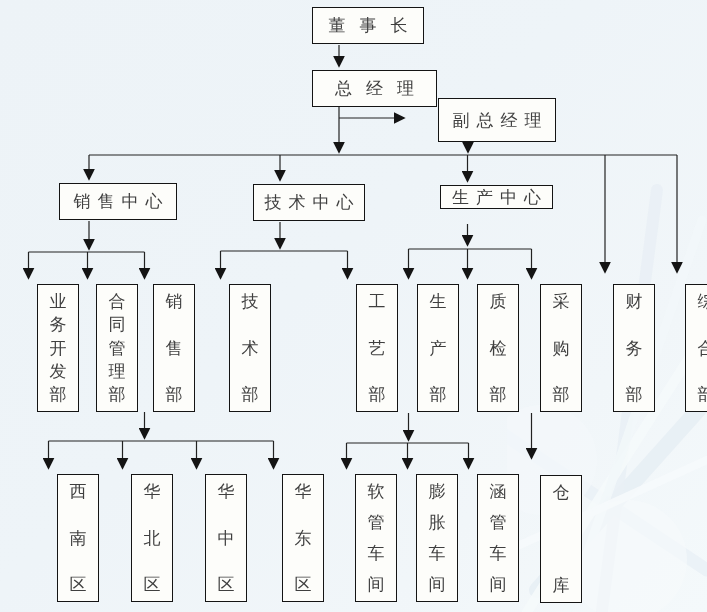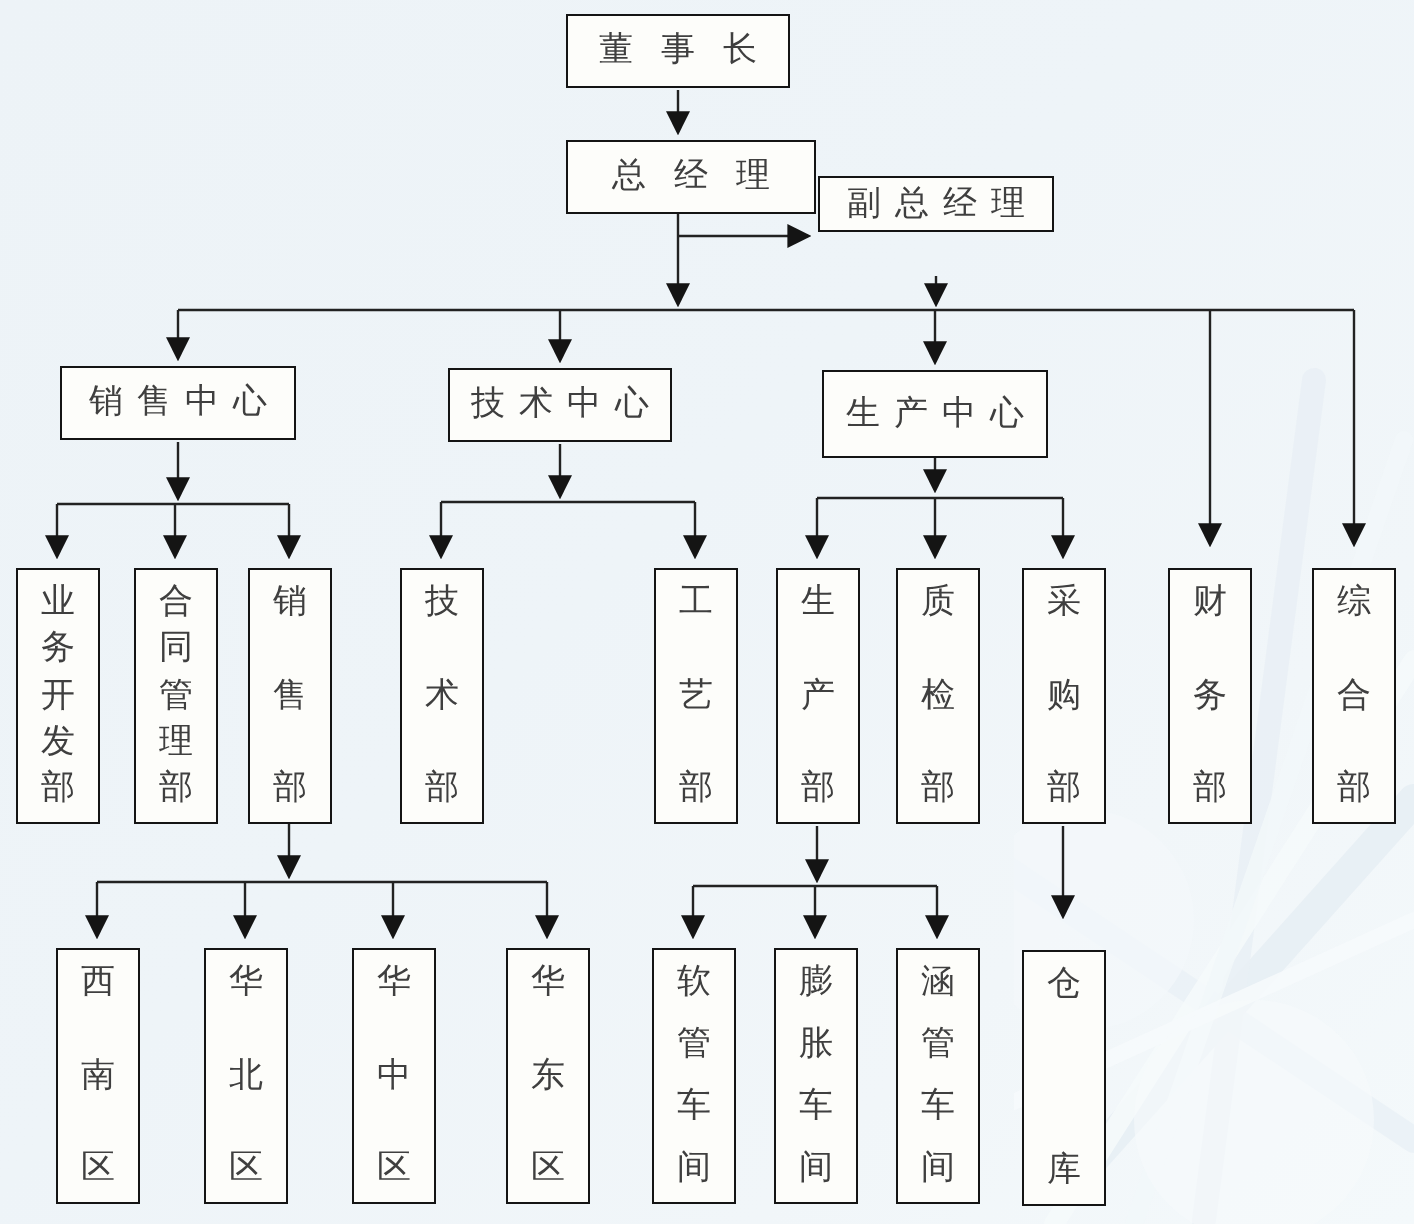--- a/index.html
+++ b/index.html
@@ -14,21 +14,21 @@
   #decor{position:absolute;right:0;top:130px;z-index:0;pointer-events:none;}
   
   #wires{position:absolute;left:0;top:0;z-index:2;pointer-events:none;}
   
   .node{
     position:absolute;z-index:3;
     background:#fdfdfa;
     border:1px solid #141414;
     box-sizing:border-box;
     color:#3f3f3f;
-    display:flex;align-items:center;justify-content:center;
+    display:flex;align-items:center;justify-content:center;margin-left:29px;
   }
   .hbox{font-size:17px;white-space:nowrap;}
   .hbox .hlabel{display:block;line-height:1;}
   .ls3{letter-spacing:14px;padding-left:14px;}
   .ls4{letter-spacing:7px;padding-left:7px;}
   .vbox{width:42px;height:128px;}
   .vlabel{
     display:flex;flex-direction:column;justify-content:space-between;align-items:center;
     height:100%;width:100%;box-sizing:border-box;padding:8px 0;
     font-size:17px;line-height:1;
@@ -115,31 +115,31 @@
       </g>
     </g>
   </svg>
 
   <div class="node hbox" style="left:283px;top:7px;width:112px;height:37px">
     <span class="hlabel ls3">董事长</span>
   </div>
   <div class="node hbox" style="left:283px;top:70px;width:125px;height:37px">
     <span class="hlabel ls3">总经理</span>
   </div>
-  <div class="node hbox" style="left:409px;top:88px;width:118px;height:28px">
+  <div class="node hbox" style="left:409px;top:98px;width:118px;height:44px">
     <span class="hlabel ls4">副总经理</span>
   </div>
 
   <div class="node hbox" style="left:224px;top:184px;width:112px;height:37px">
     <span class="hlabel ls4">技术中心</span>
   </div>
   <div class="node hbox" style="left:30px;top:183px;width:118px;height:37px">
     <span class="hlabel ls4">销售中心</span>
   </div>
-  <div class="node hbox" style="left:411px;top:185px;width:113px;height:44px">
+  <div class="node hbox" style="left:411px;top:185px;width:113px;height:24px">
     <span class="hlabel ls4">生产中心</span>
   </div>
 
   <div class="node vbox" style="left:8px;top:284px">
     <span class="vlabel">
         <span>业</span>
         <span>务</span>
         <span>开</span>
         <span>发</span>
         <span>部</span>

